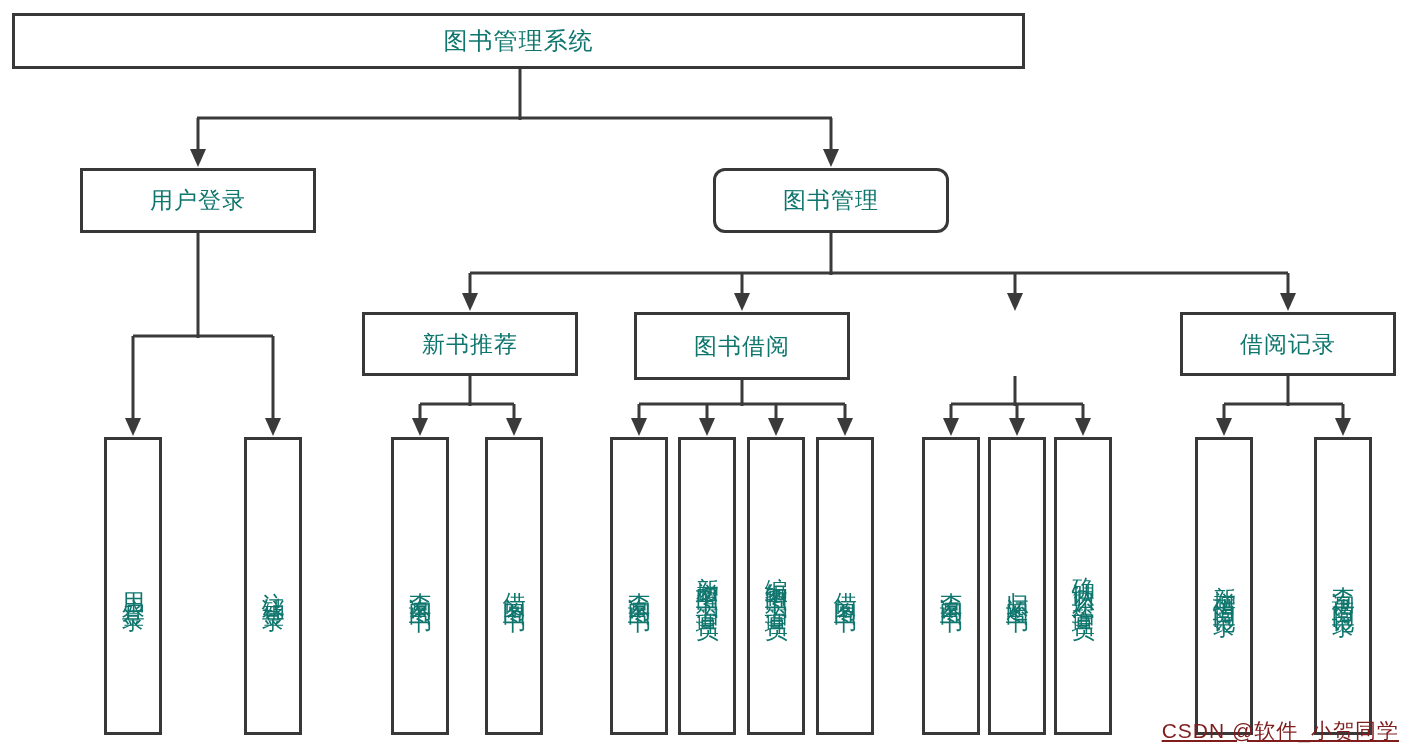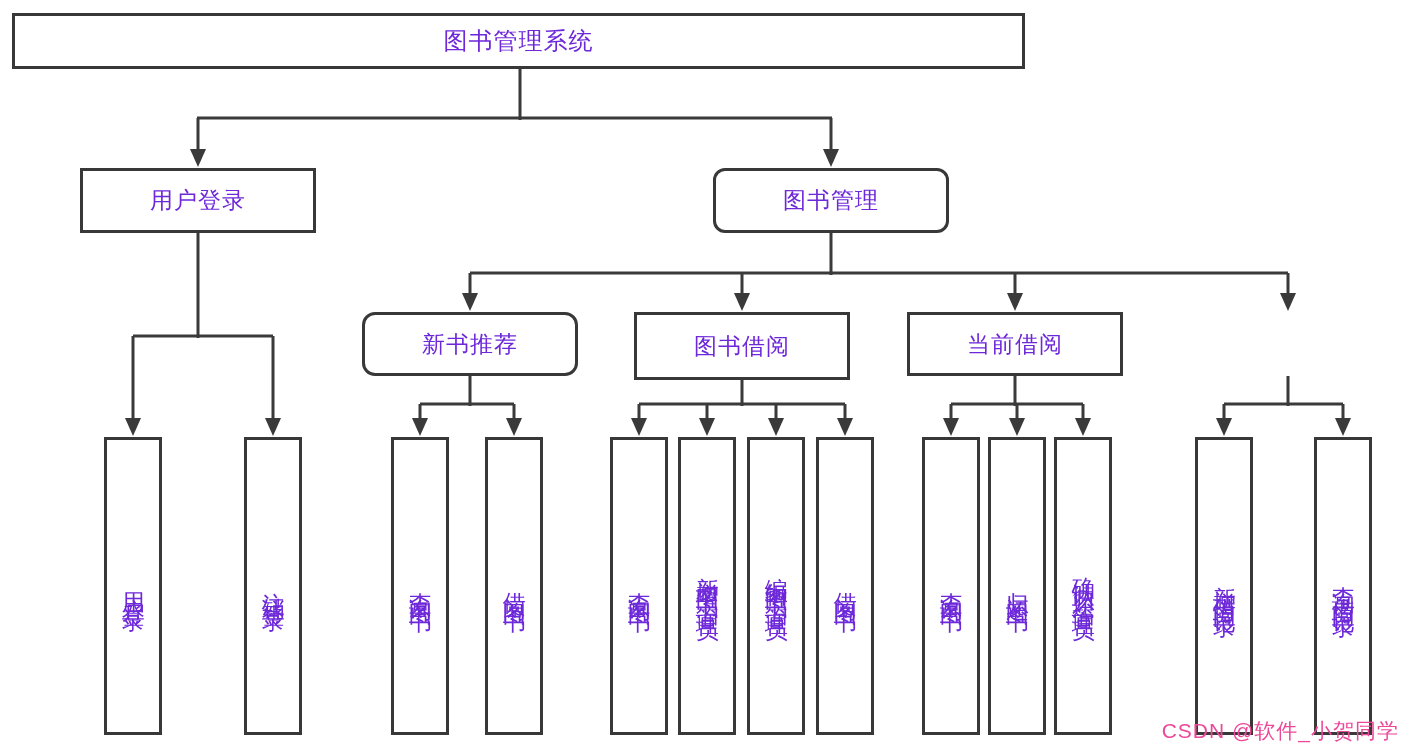--- a/index.html
+++ b/index.html
@@ -21,45 +21,46 @@
     fill: none;
     stroke: #3a3a3a;
     stroke-width: 3;
   }
   svg.connectors polygon { fill: #3a3a3a; }
   .node {
     position: absolute;
     box-sizing: border-box;
     background: #ffffff;
     border: 3px solid #383838;
-    color: #6d28d9;
+    color: #0f766e;
     display: flex;
     align-items: center;
     justify-content: center;
     z-index: 1;
   }
   .h-node { font-size: 23px; letter-spacing: 1px; }
   .root-node { font-size: 24px; }
   .v-node span {
     writing-mode: vertical-rl;
     text-orientation: mixed;
     font-size: 23px;
     line-height: 1.1;
     letter-spacing: 6px;
     white-space: nowrap;
   }
   .watermark {
     position: absolute;
     right: 6px;
     bottom: 2px;
     font-size: 21px;
-    color: #ec4899;
+    color: #7f1d1d;
     letter-spacing: 1px;
     z-index: 5;
     pointer-events: none;
+    text-decoration: underline;
   }
 </style>
 </head>
 <body>
 
 <div class="stage">
 
   <svg class="connectors" viewBox="0 0 1405 747">
     <path d="M520 69 V120
              M197 118 H832
@@ -119,28 +120,28 @@
     <span>图书管理系统</span>
   </div>
 
   <div class="node h-node" style="left:80px; top:168px; width:236px; height:65px;">
     <span>用户登录</span>
   </div>
   <div class="node h-node" style="left:713px; top:168px; width:236px; height:65px;border-radius:12px;">
     <span>图书管理</span>
   </div>
 
-  <div class="node h-node" style="left:362px; top:312px; width:216px; height:64px;border-radius:13px;">
+  <div class="node h-node" style="left:362px; top:312px; width:216px; height:64px;">
     <span>新书推荐</span>
   </div>
   <div class="node h-node" style="left:634px; top:312px; width:216px; height:68px;">
     <span>图书借阅</span>
   </div>
-  <div class="node h-node" style="left:907px; top:312px; width:216px; height:64px;">
-    <span>当前借阅</span>
+  <div class="node h-node" style="left:1180px; top:312px; width:216px; height:64px;">
+    <span>借阅记录</span>
   </div>
 
   <div class="node v-node" style="left:104px; top:437px; width:58px; height:298px;">
     <span>用户登录</span>
   </div>
   <div class="node v-node" style="left:244px; top:437px; width:58px; height:298px;">
     <span>注销登录</span>
   </div>
 
   <div class="node v-node" style="left:391px; top:437px; width:58px; height:298px;">

